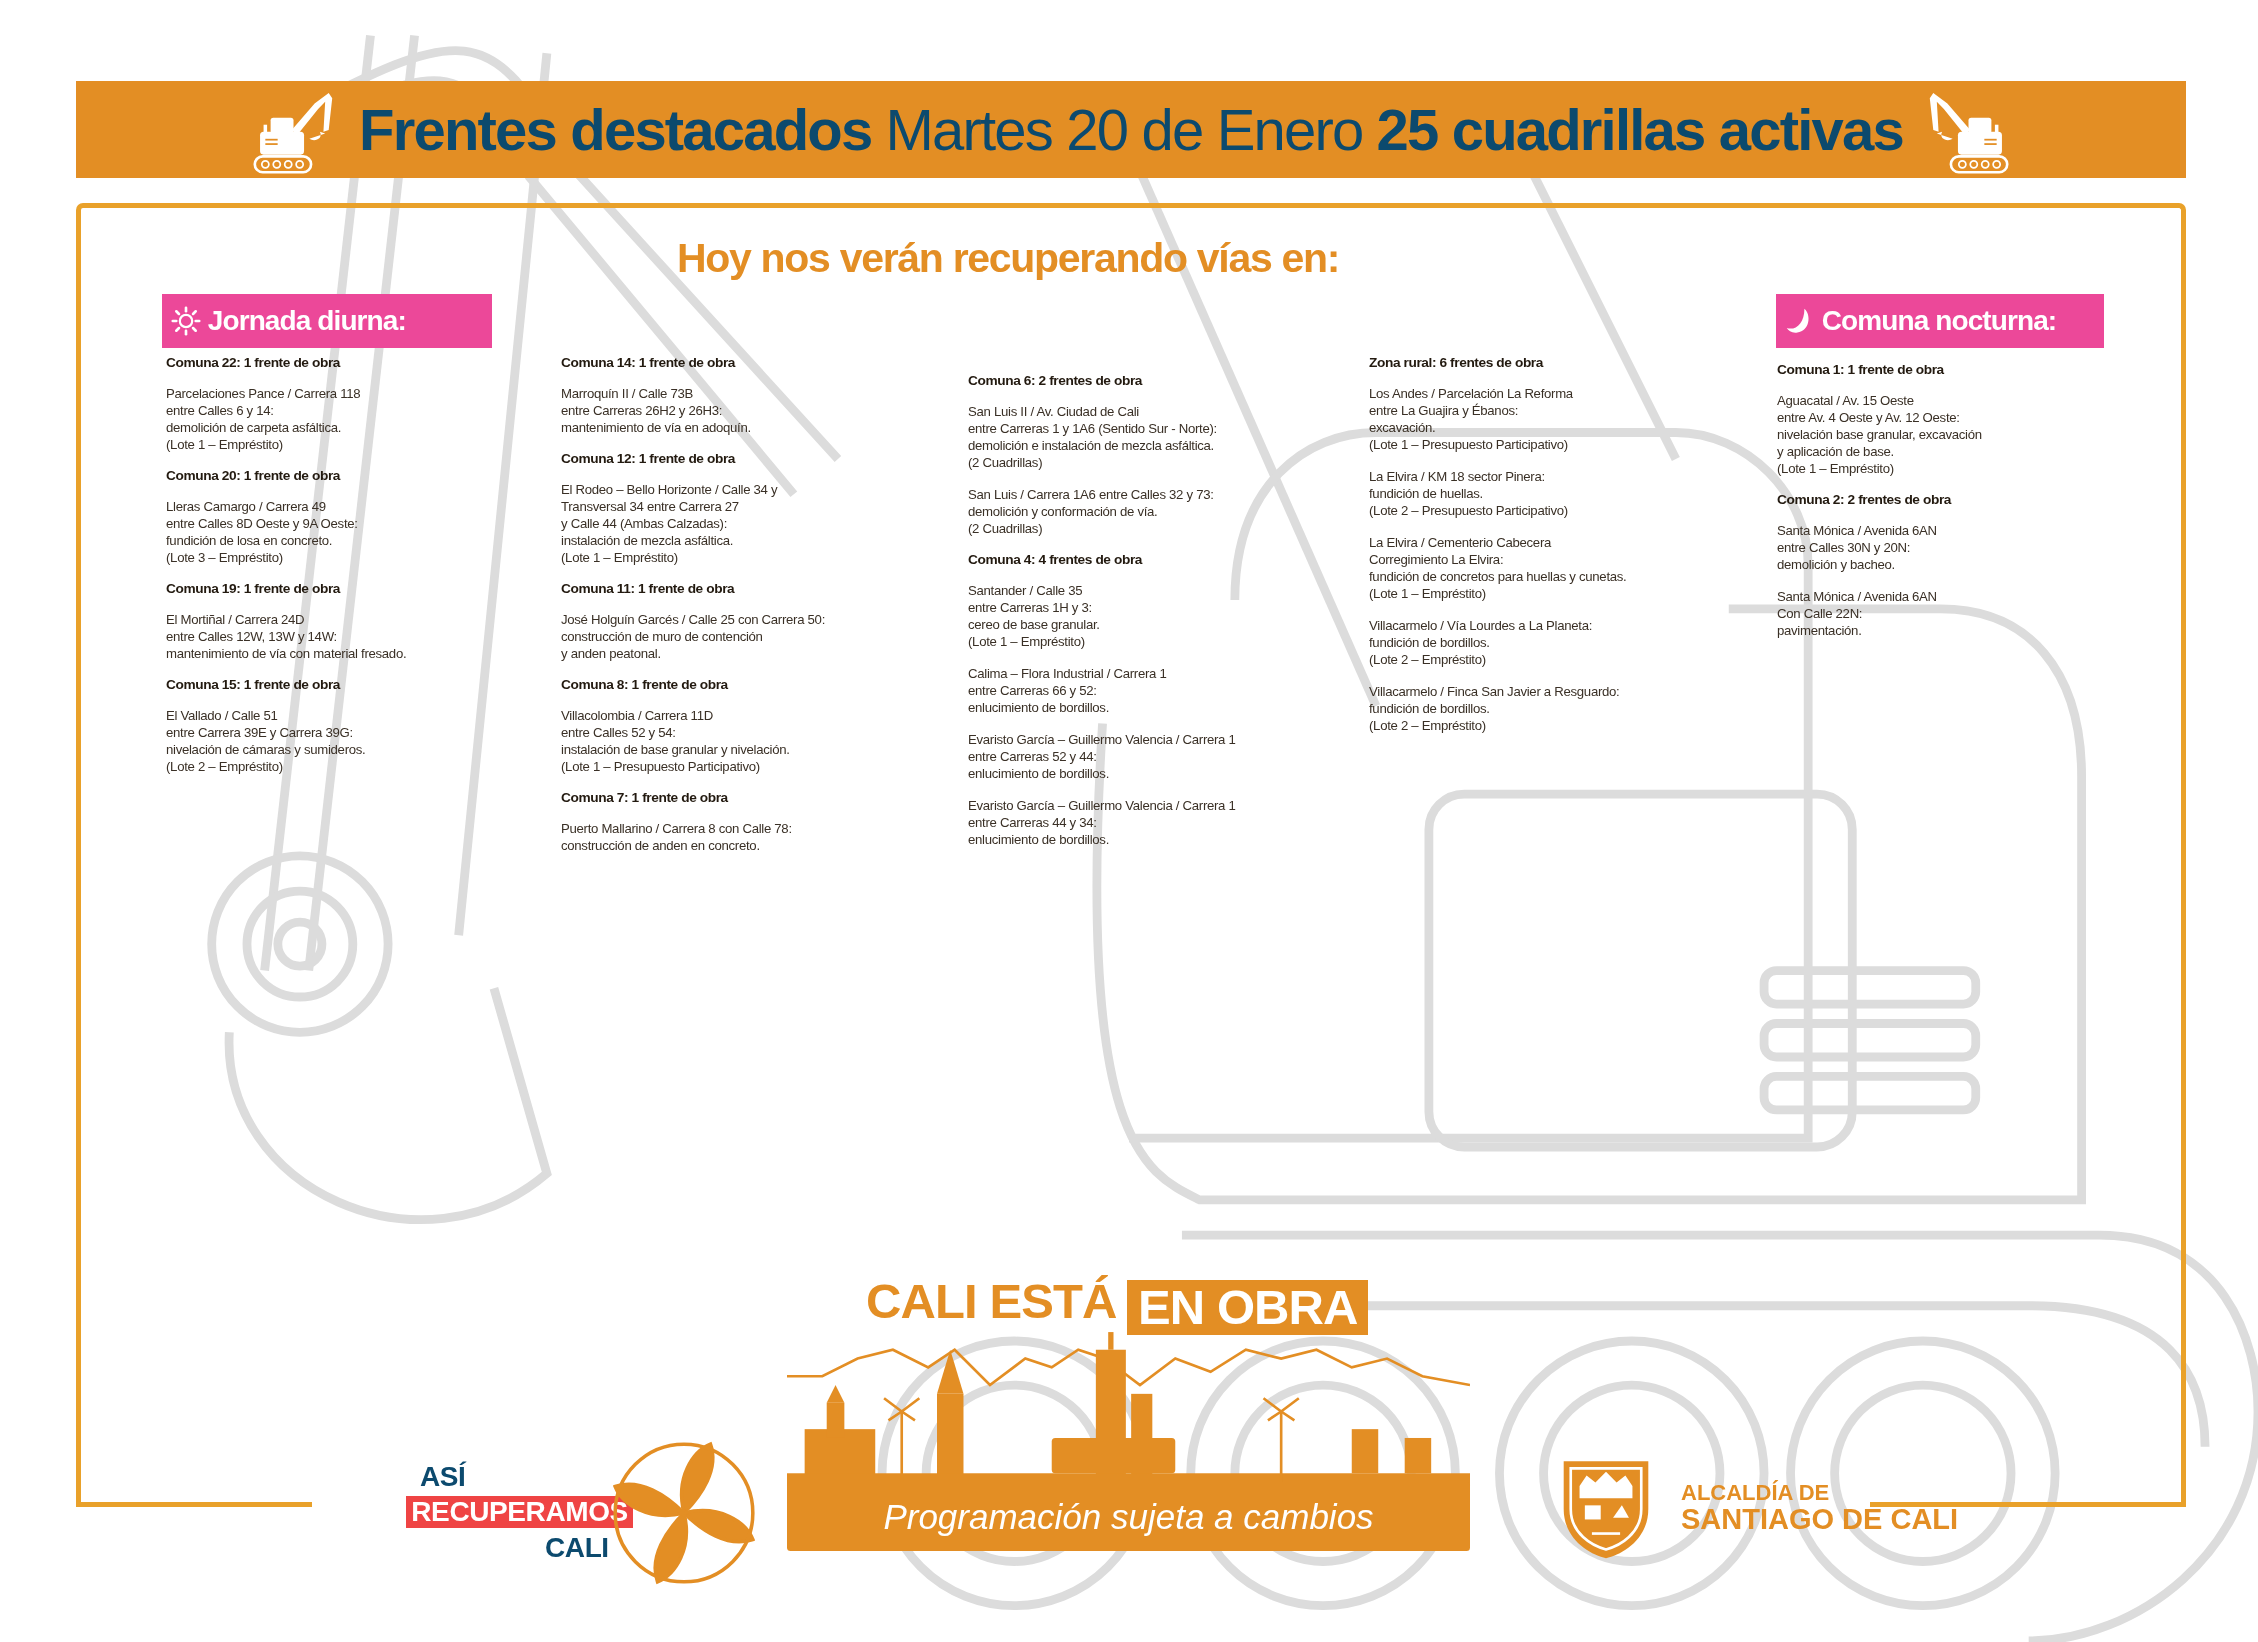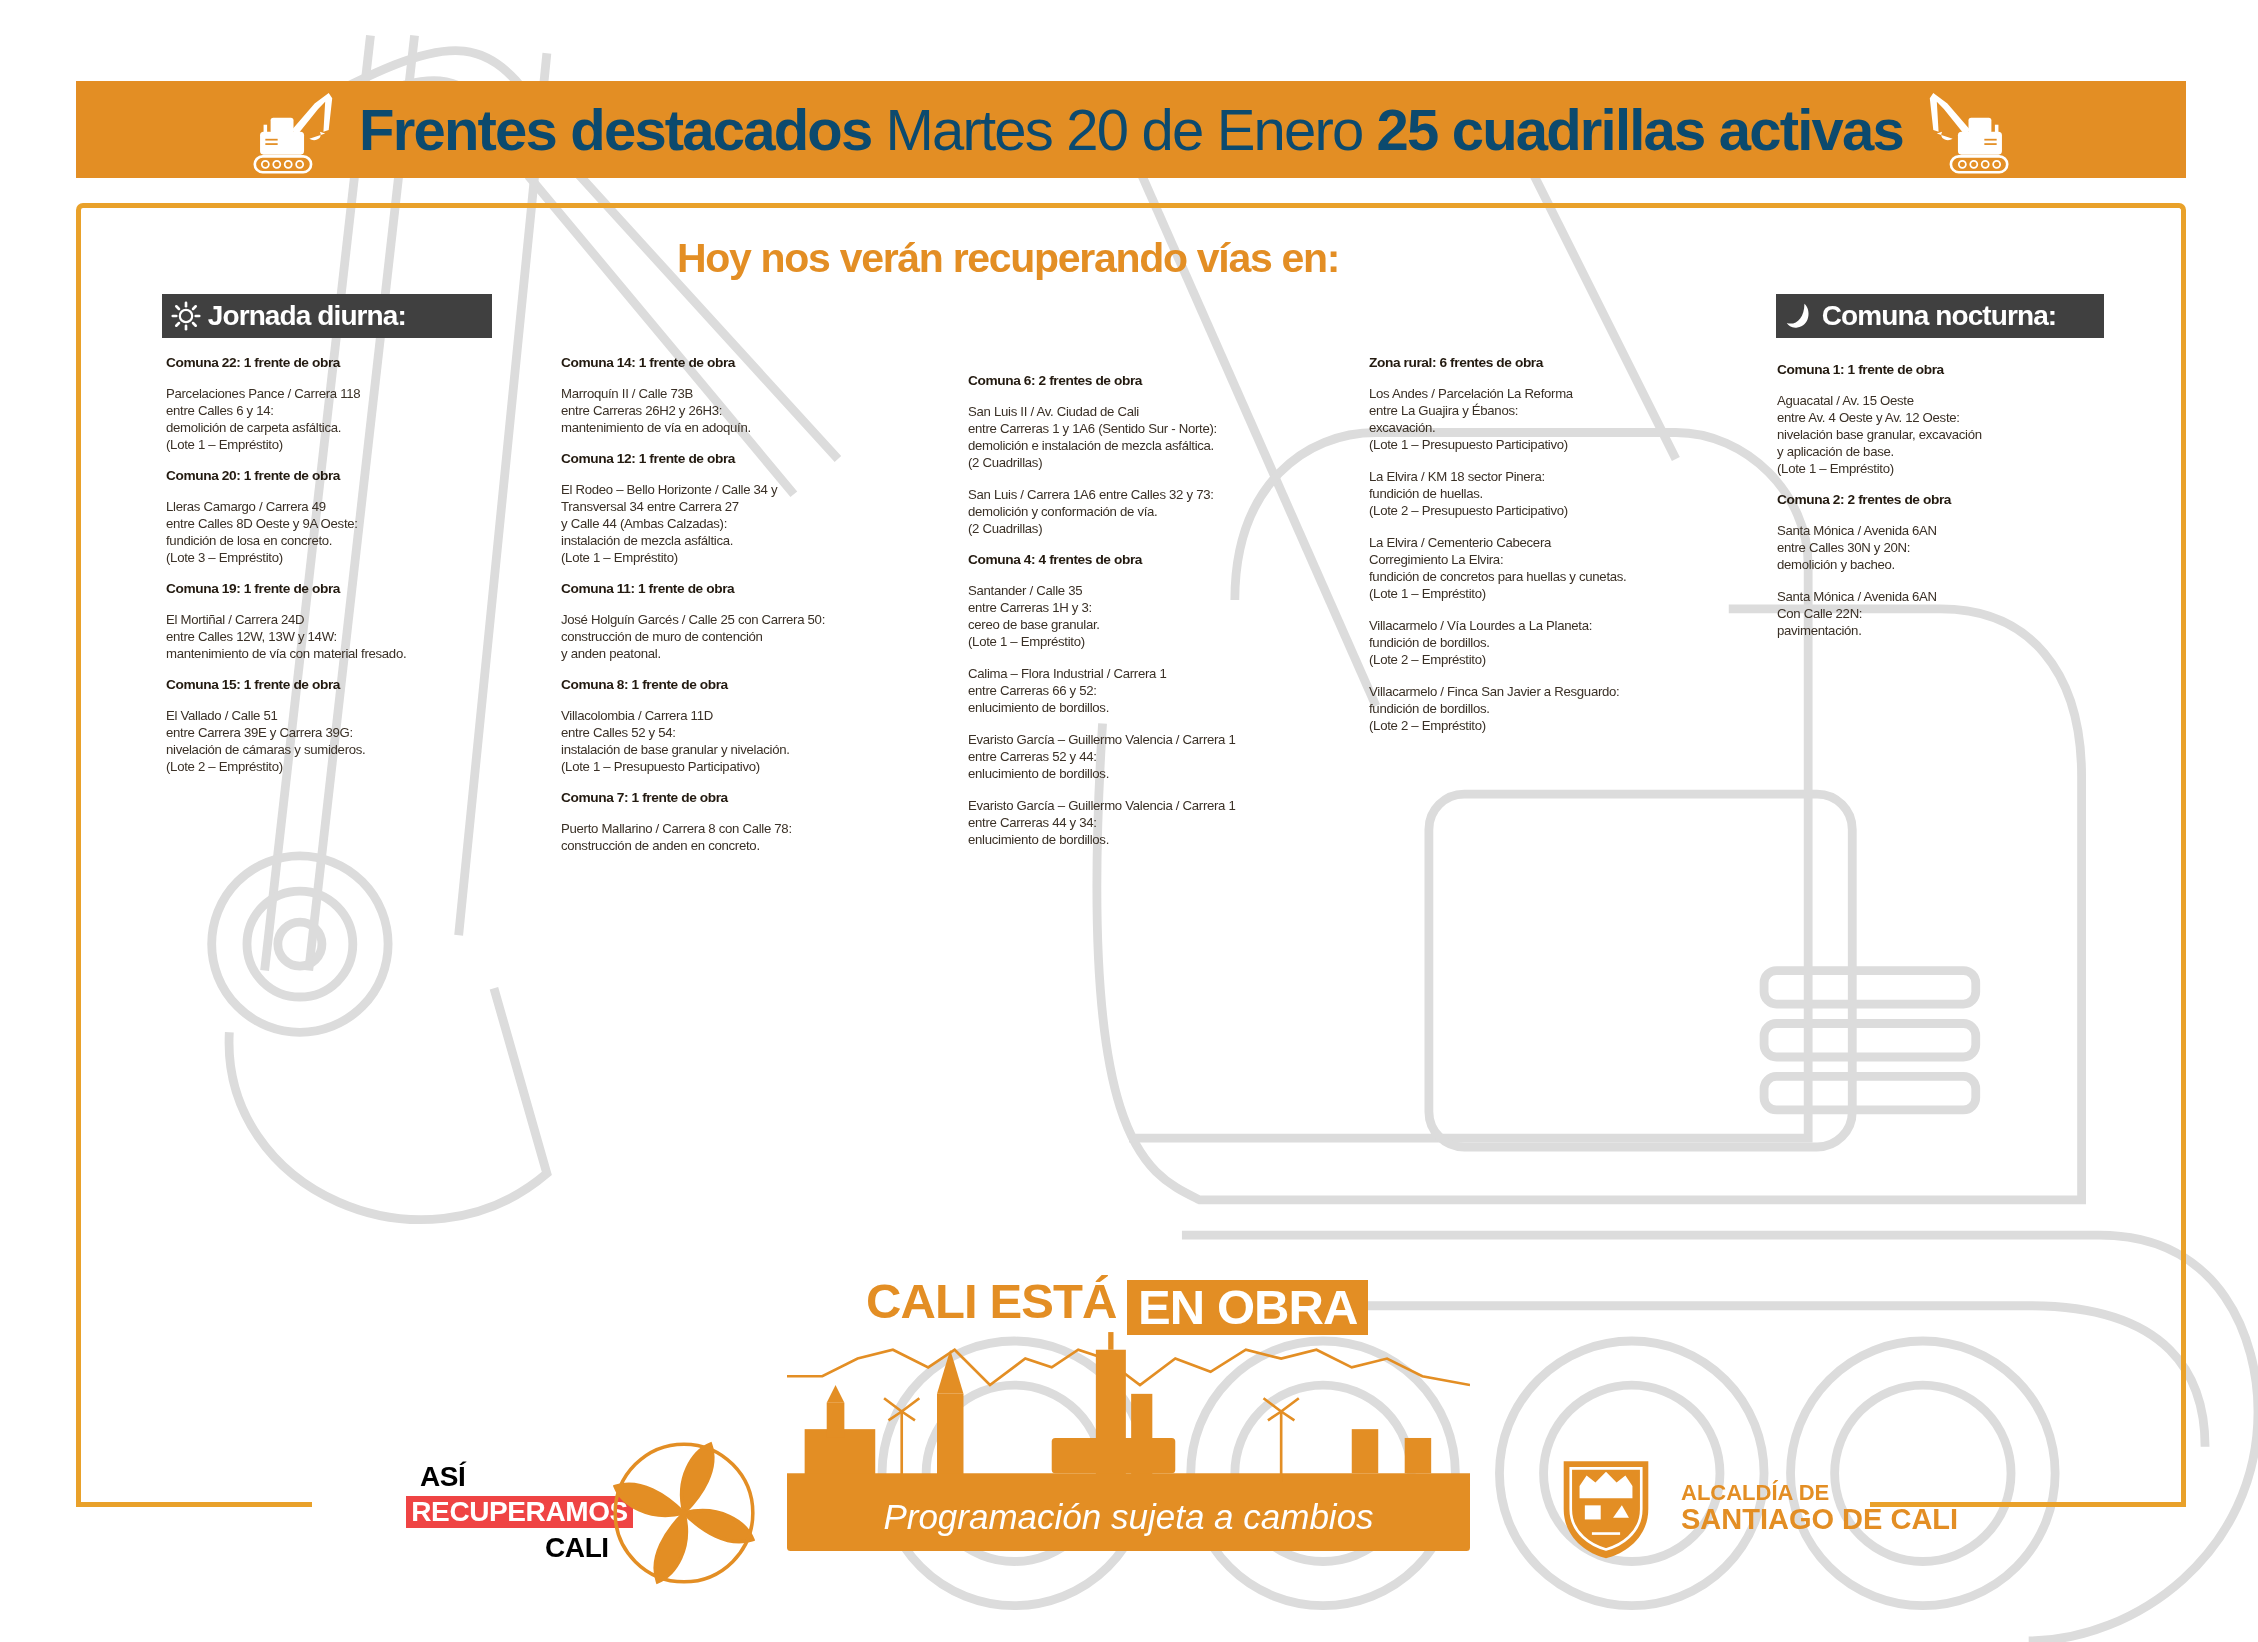--- a/index.html
+++ b/index.html
@@ -23,21 +23,21 @@
   }
   .frame-bottom-left { position: absolute; left: 76px; top: 1502px; width: 236px; height: 5.3px; background: #e9a12a; z-index: 1; }
   .frame-bottom-right { position: absolute; left: 1870px; top: 1502px; width: 316px; height: 5.3px; background: #e9a12a; z-index: 1; }
 
   .subtitle {
     position: absolute; top: 235px; left: 0; width: 2016px; text-align: center; z-index: 2;
     color: #e38e24; font-size: 41px; font-weight: 700; letter-spacing: -1.3px;
   }
 
   .shift-badge {
-    position: absolute; height: 44px; background: #404040; color: #fff; z-index: 2;
+    position: absolute; height: 54px; background: #ec4899; color: #fff; z-index: 2;
     display: flex; align-items: center; gap: 7px; padding-left: 8.8px;
     font-size: 28px; font-weight: 700; letter-spacing: -0.9px;
   }
   .shift-badge svg { width: 30px; height: 30px; }
 
   .col { position: absolute; z-index: 2; width: 379px; }
   .group { margin-bottom: 14px; }
   .group-title { font-size: 13.7px; font-weight: 700; color: #231a10; letter-spacing: -0.4px; margin-bottom: 15px; }
   .entry { margin-bottom: 15px; }
   .line { font-size: 13.2px; line-height: 17px; color: #3a3026; letter-spacing: -0.3px; white-space: nowrap; }
@@ -47,21 +47,21 @@
   .cali-obra .boxed { background: #e38e24; color: #fff; padding: 0 8.8px; border: 2.6px solid #e38e24; line-height: 51px; margin-top: 12px; }
 
   .skyline { left: 787px; top: 1332px; width: 683px; height: 159px; }
 
   .program-banner {
     left: 787px; top: 1482px; width: 683px; height: 69px; background: #e38e24; color: #fff;
     display: flex; align-items: center; justify-content: center; font-size: 35px; font-style: italic; border-radius: 3.5px;
   }
 
   .asi-logo { left: 406px; top: 1438px; width: 353px; height: 150px; }
-  .asi-text { position: absolute; color: #000000; font-weight: 700; font-size: 28px; letter-spacing: -0.4px; }
+  .asi-text { position: absolute; color: #0c4a6e; font-weight: 700; font-size: 28px; letter-spacing: -0.4px; }
   .asi-text.recuperamos { background: #ef4444; color: #fff; padding: 0 5.3px; }
 
   .alcaldia { left: 1560px; top: 1456px; display: flex; align-items: center; gap: 29px; }
   .alcaldia svg { width: 92px; height: 104px; }
   .alcaldia-text { color: #e38e24; font-weight: 700; line-height: 1.05; }
   .alcaldia-text .l1 { font-size: 22px; }
   .alcaldia-text .l2 { font-size: 29px; }
 </style>
 </head>
 <body>

